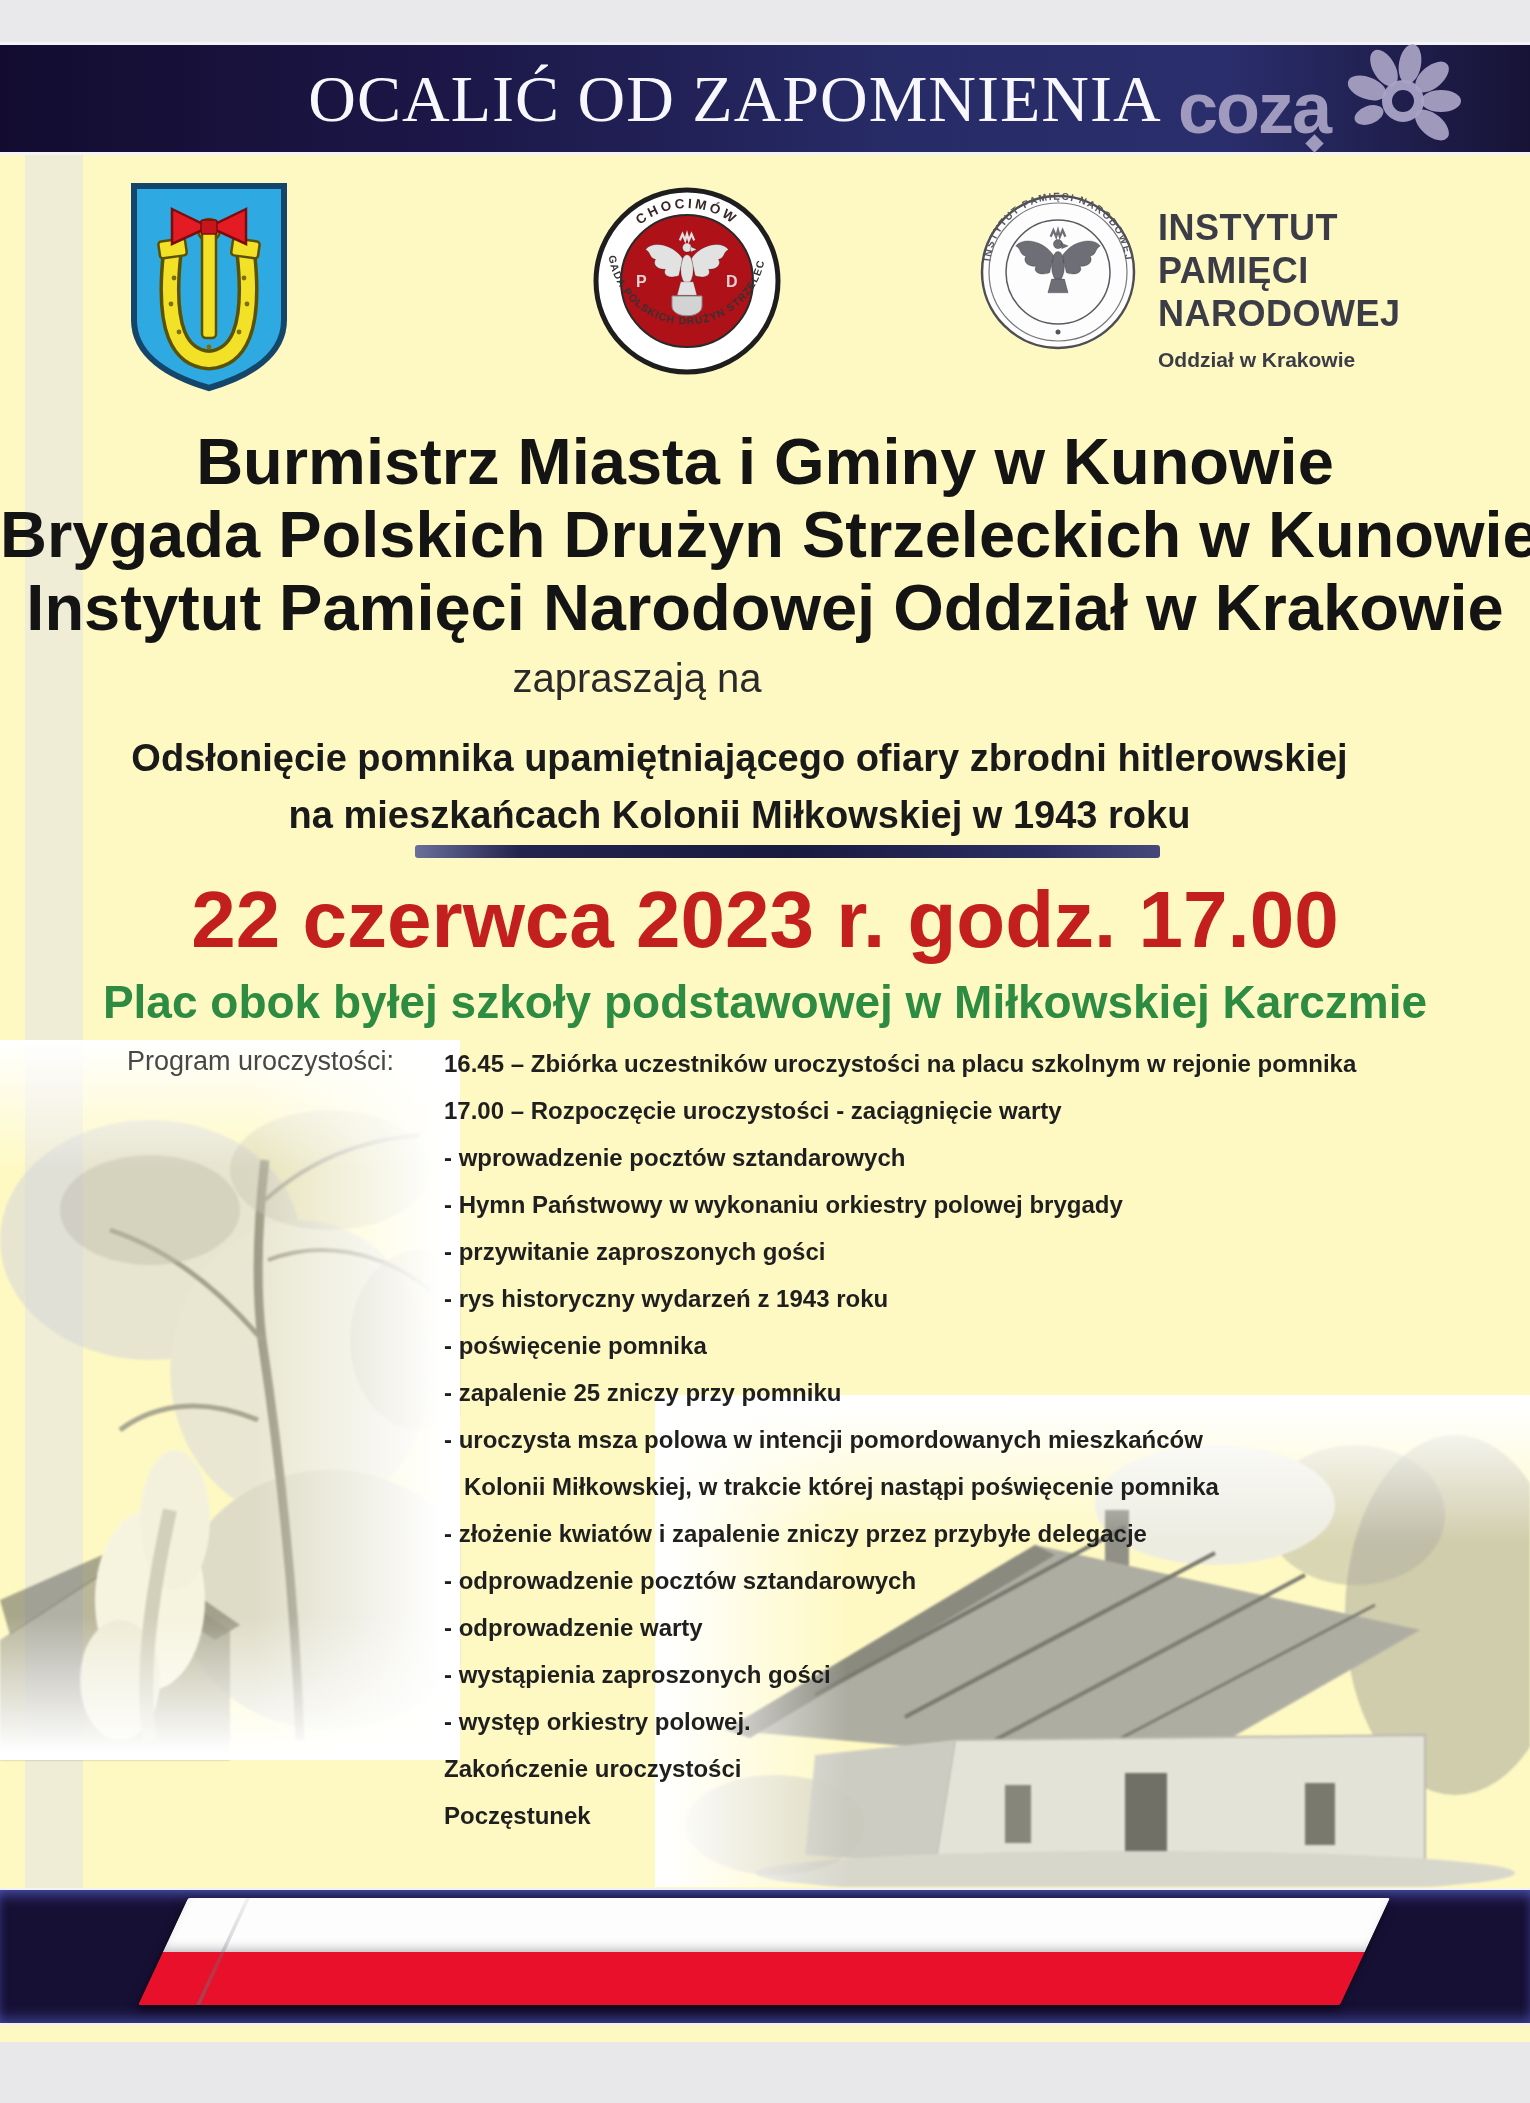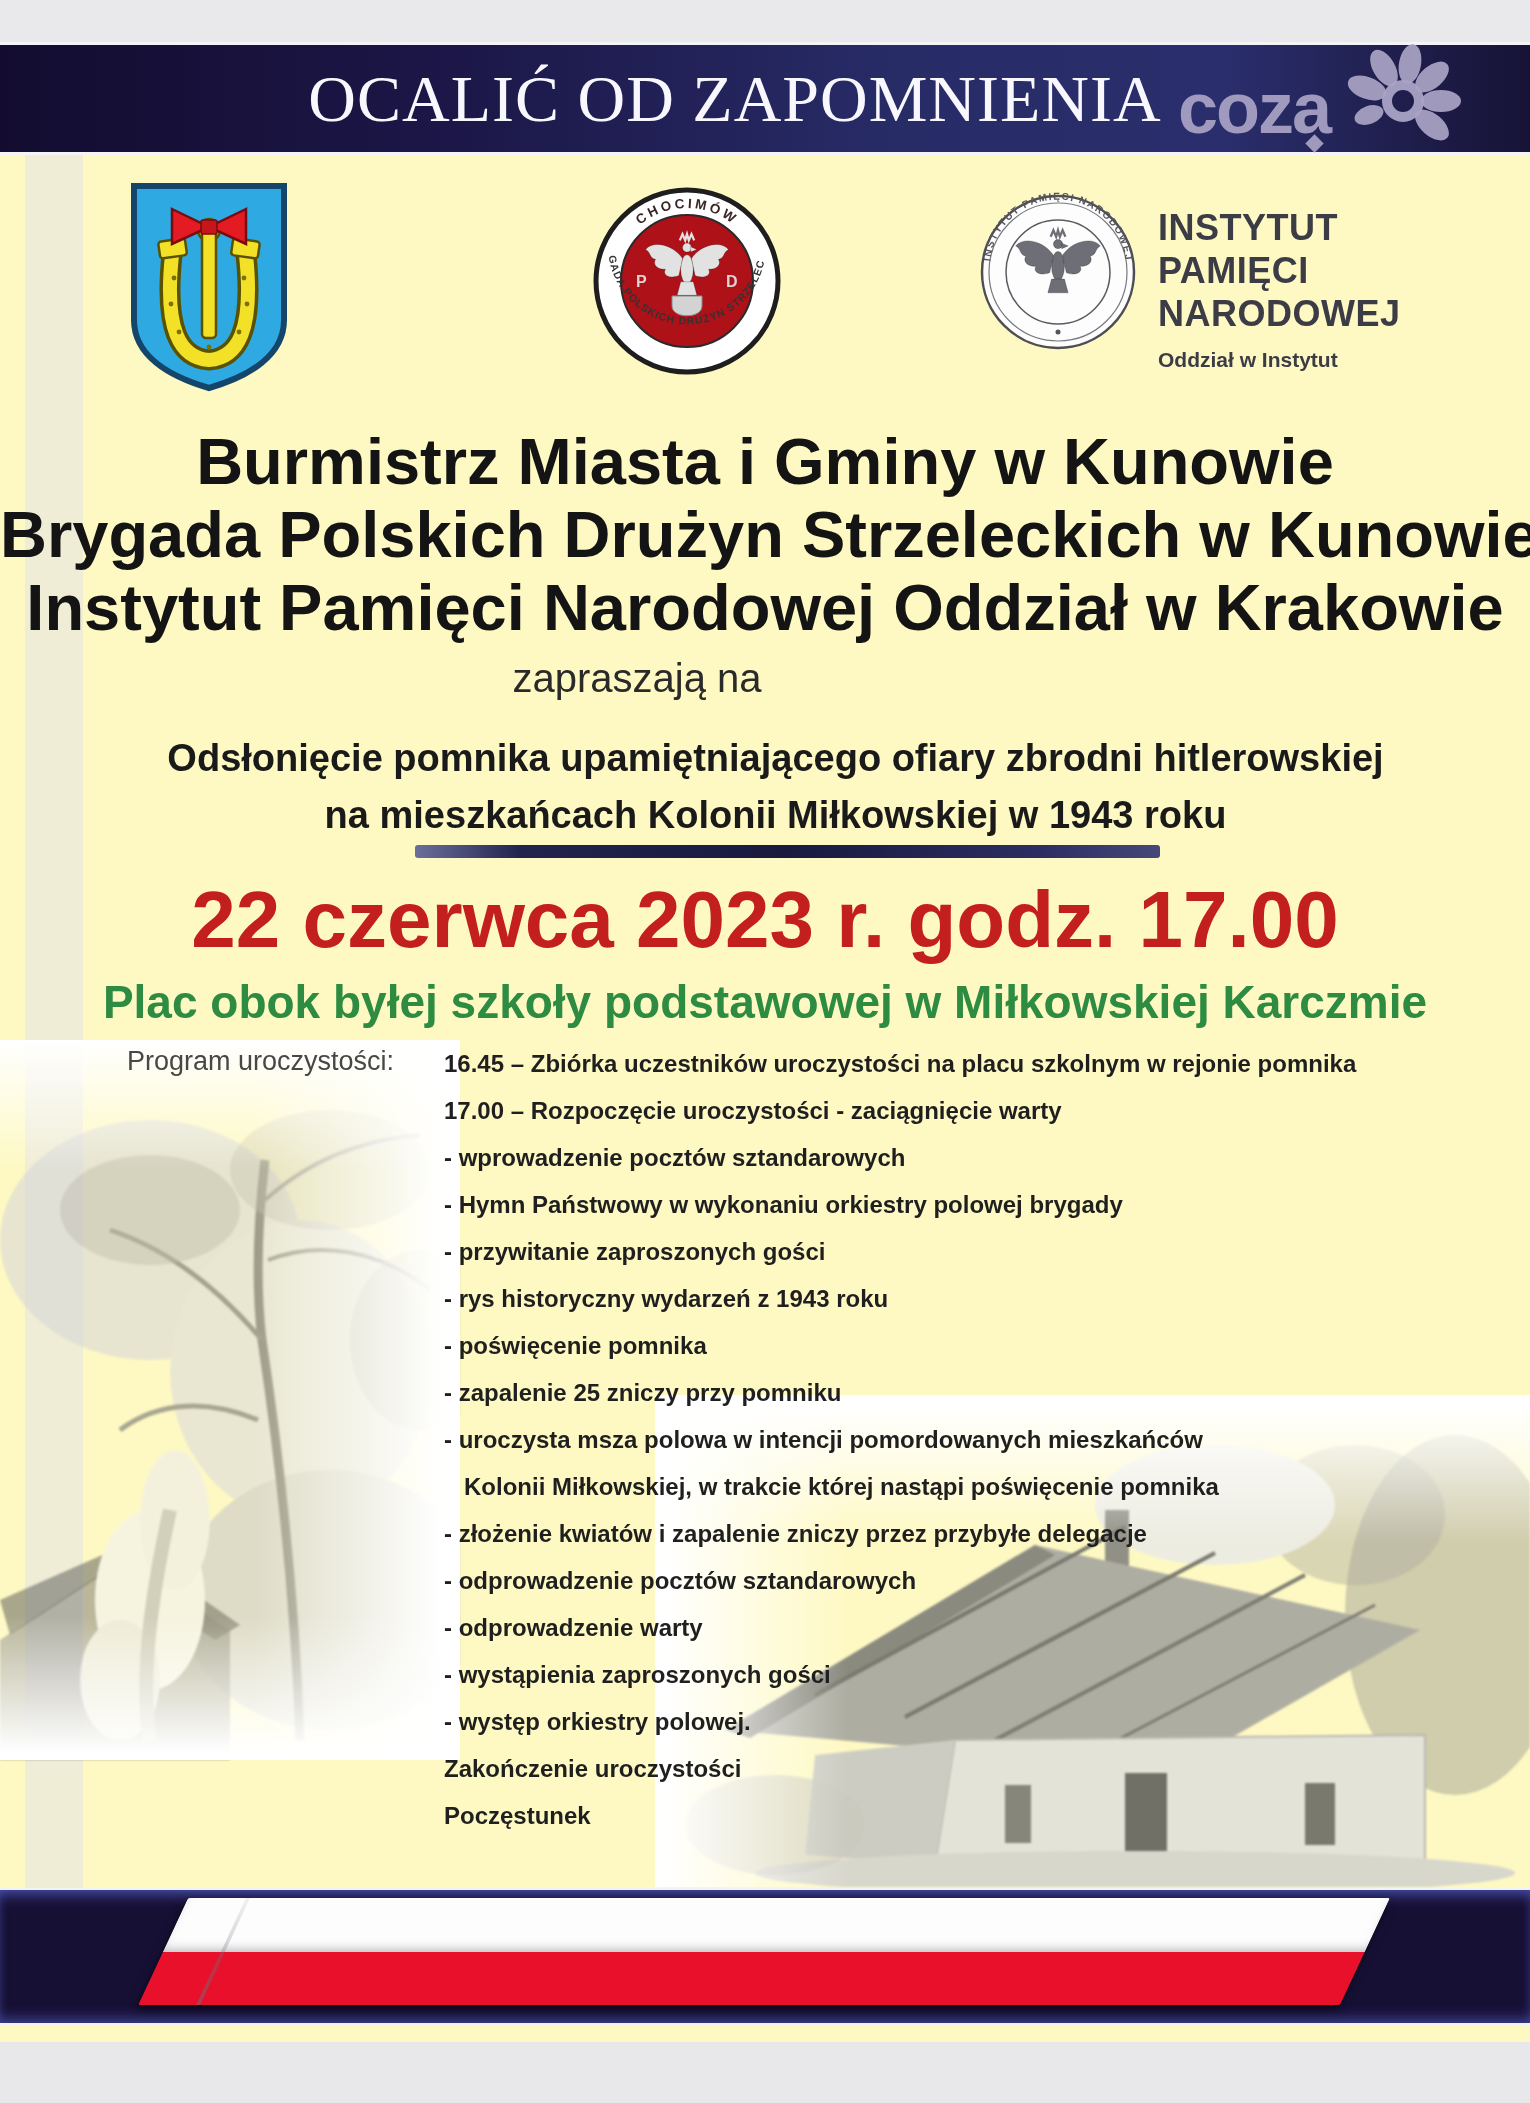--- a/index.html
+++ b/index.html
@@ -29,21 +29,21 @@
   .ipn-text{position:absolute;left:1158px;top:206px;z-index:2;color:#3c3c46;}
   .ipn-line{font-size:36px;font-weight:bold;line-height:43px;letter-spacing:.5px;}
   .ipn-branch{margin-top:13px;font-size:21px;font-weight:bold;color:#3c3c46;}
 
   
   .organizers{position:absolute;left:0;top:425px;width:1530px;text-align:center;z-index:2;
     font-size:65px;font-weight:bold;color:#141414;line-height:73px;white-space:nowrap;}
   .invite{position:absolute;left:0;top:656px;width:1274px;text-align:center;z-index:2;
     font-size:40px;color:#2a2a2a;}
   .event-title{position:absolute;left:0;top:730px;width:1479px;text-align:center;z-index:2;
-    font-size:38px;font-weight:bold;color:#1a1a1a;line-height:57px;white-space:nowrap;padding-left:36px;}
+    font-size:38px;font-weight:bold;color:#1a1a1a;line-height:57px;white-space:nowrap;}
   .divider{position:absolute;left:415px;top:845px;width:745px;height:13px;border-radius:3px;z-index:2;
     background:linear-gradient(90deg,#6a6f9a 0%,#23244d 14%,#191a3e 50%,#2c2e62 84%,#454879 100%);}
   .event-date{position:absolute;left:0;top:874px;width:1530px;text-align:center;z-index:2;
     font-size:80px;font-weight:bold;color:#c41f1f;white-space:nowrap;}
   .event-loc{position:absolute;left:0;top:975px;width:1530px;text-align:center;z-index:2;
     font-size:46px;font-weight:bold;color:#2d8c41;white-space:nowrap;}
 
   
   .program-label{position:absolute;left:127px;top:1046px;font-size:27px;color:#474747;z-index:2;}
   .program-list{position:absolute;left:444px;top:1040px;z-index:2;
@@ -210,21 +210,21 @@
       <textPath href="#ipnArc" startOffset="50%" text-anchor="middle">INSTYTUT  PAMIĘCI  NARODOWEJ</textPath>
     </text>
     <circle cx="80" cy="140" r="2.5" fill="#55555c"></circle>
     <use href="#eagle" x="34" y="30" width="92" height="92" style="color:#6e6e76"></use>
   </svg>
 
   <div class="ipn-text">
     <div class="ipn-line">INSTYTUT</div>
     <div class="ipn-line">PAMIĘCI</div>
     <div class="ipn-line">NARODOWEJ</div>
-    <div class="ipn-branch">Oddział w Instytut</div>
+    <div class="ipn-branch">Oddział w Krakowie</div>
   </div>
 
   <div class="organizers">
     <div>Burmistrz Miasta i Gminy w Kunowie</div>
     <div>Brygada Polskich Drużyn Strzeleckich w Kunowie</div>
     <div>Instytut Pamięci Narodowej Oddział w Krakowie</div>
   </div>
   <div class="invite">zapraszają na</div>
 
   <div class="event-title">

